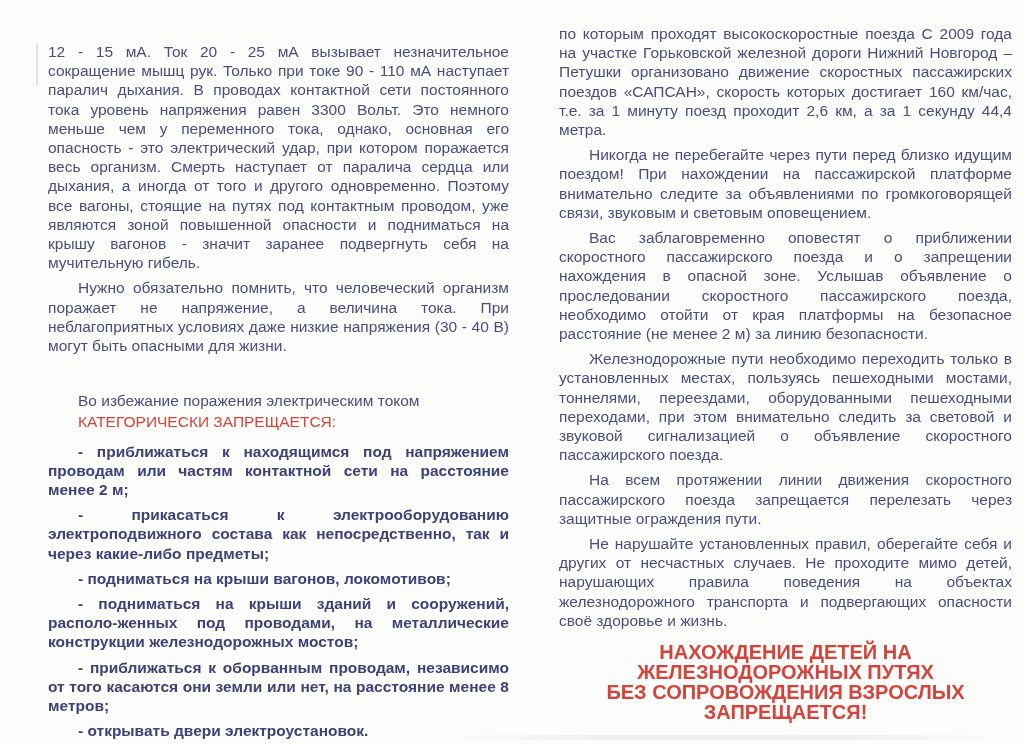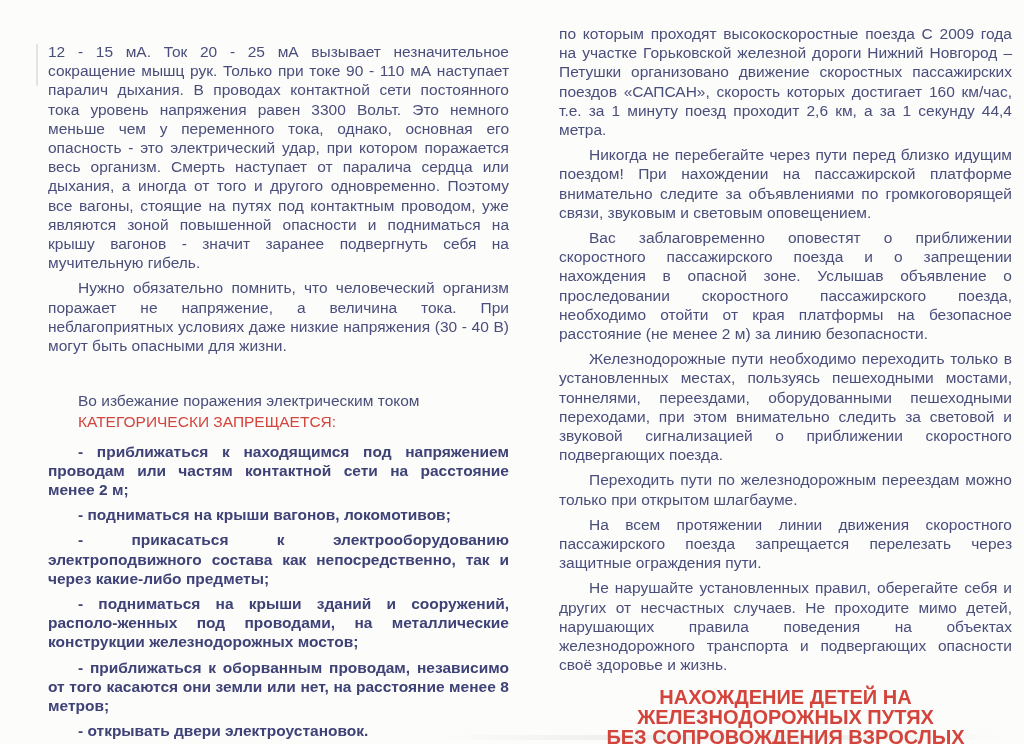--- a/index.html
+++ b/index.html
@@ -82,34 +82,33 @@
   <div class="col col-left">
     <p class="noindent">12 - 15 мА. Ток 20 - 25 мА вызывает незначительное сокращение мышц рук. Только при токе 90 - 110 мА наступает паралич дыхания. В проводах контактной сети постоянного тока уровень напряжения равен 3300 Вольт. Это немного меньше чем у переменного тока, однако, основная его опасность - это электрический удар, при котором поражается весь организм. Смерть наступает от паралича сердца или дыхания, а иногда от того и другого одновременно. Поэтому все вагоны, стоящие на путях под контактным проводом, уже являются зоной повышенной опасности и подниматься на крышу вагонов - значит заранее подвергнуть себя на мучительную гибель.</p>
     <p>Нужно обязательно помнить, что человеческий организм поражает не напряжение, а величина тока. При неблагоприятных условиях даже низкие напряжения (30 - 40 В) могут быть опасными для жизни.</p>
 
     <div class="gap-lg"></div>
 
     <p class="caution-intro">Во избежание поражения электрическим током</p>
     <p class="red-bold caution-heading">КАТЕГОРИЧЕСКИ ЗАПРЕЩАЕТСЯ:</p>
 
     <p class="emph">- приближаться к находящимся под напряжением проводам или частям контактной сети на расстояние менее 2 м;</p>
+    <p class="emph">- прикасаться к электрооборудованию электроподвижного состава как непосредственно, так и через какие-либо предметы;</p>
     <p class="emph">- подниматься на крыши вагонов, локомотивов;</p>
-    <p class="emph">- прикасаться к электрооборудованию электроподвижного состава как непосредственно, так и через какие-либо предметы;</p>
     <p class="emph">- подниматься на крыши зданий и сооружений, располо-женных под проводами, на металлические конструкции железнодорожных мостов;</p>
     <p class="emph">- приближаться к оборванным проводам, независимо от того касаются они земли или нет, на расстояние менее 8 метров;</p>
     <p class="emph">- открывать двери электроустановок.</p>
 
   </div>
 
   <div class="col col-right">
     <p class="noindent">по которым проходят высокоскоростные поезда С 2009 года на участке Горьковской железной дороги Нижний Новгород – Петушки организовано движение скоростных пассажирских поездов «САПСАН», скорость которых достигает 160 км/час, т.е. за 1 минуту поезд проходит 2,6 км, а за 1 секунду 44,4 метра.</p>
     <p>Никогда не перебегайте через пути перед близко идущим поездом! При нахождении на пассажирской платформе внимательно следите за объявлениями по громкоговорящей связи, звуковым и световым оповещением.</p>
     <p>Вас заблаговременно оповестят о приближении скоростного пассажирского поезда и о запрещении нахождения в опасной зоне. Услышав объявление о проследовании скоростного пассажирского поезда, необходимо отойти от края платформы на безопасное расстояние (не менее 2 м) за линию безопасности.</p>
-    <p>Железнодорожные пути необходимо переходить только в установленных местах, пользуясь пешеходными мостами, тоннелями, переездами, оборудованными пешеходными переходами, при этом внимательно следить за световой и звуковой сигнализацией о приближении скоростного подвергающих поезда.</p>
-    <p>Переходить пути по железнодорожным переездам можно только при открытом шлагбауме.</p>
+    <p>Железнодорожные пути необходимо переходить только в установленных местах, пользуясь пешеходными мостами, тоннелями, переездами, оборудованными пешеходными переходами, при этом внимательно следить за световой и звуковой сигнализацией о объявление скоростного пассажирского поезда.</p>
     <p>На всем протяжении линии движения скоростного пассажирского поезда запрещается перелезать через защитные ограждения пути.</p>
     <p>Не нарушайте установленных правил, оберегайте себя и других от несчастных случаев. Не проходите мимо детей, нарушающих правила поведения на объектах железнодорожного транспорта и подвергающих опасности своё здоровье и жизнь.</p>
 
     <div class="warning-block">
       <div class="warning-heading">НАХОЖДЕНИЕ ДЕТЕЙ НА ЖЕЛЕЗНОДОРОЖНЫХ ПУТЯХ
 БЕЗ СОПРОВОЖДЕНИЯ ВЗРОСЛЫХ ЗАПРЕЩАЕТСЯ!</div>
 
     </div>
   </div>
 

